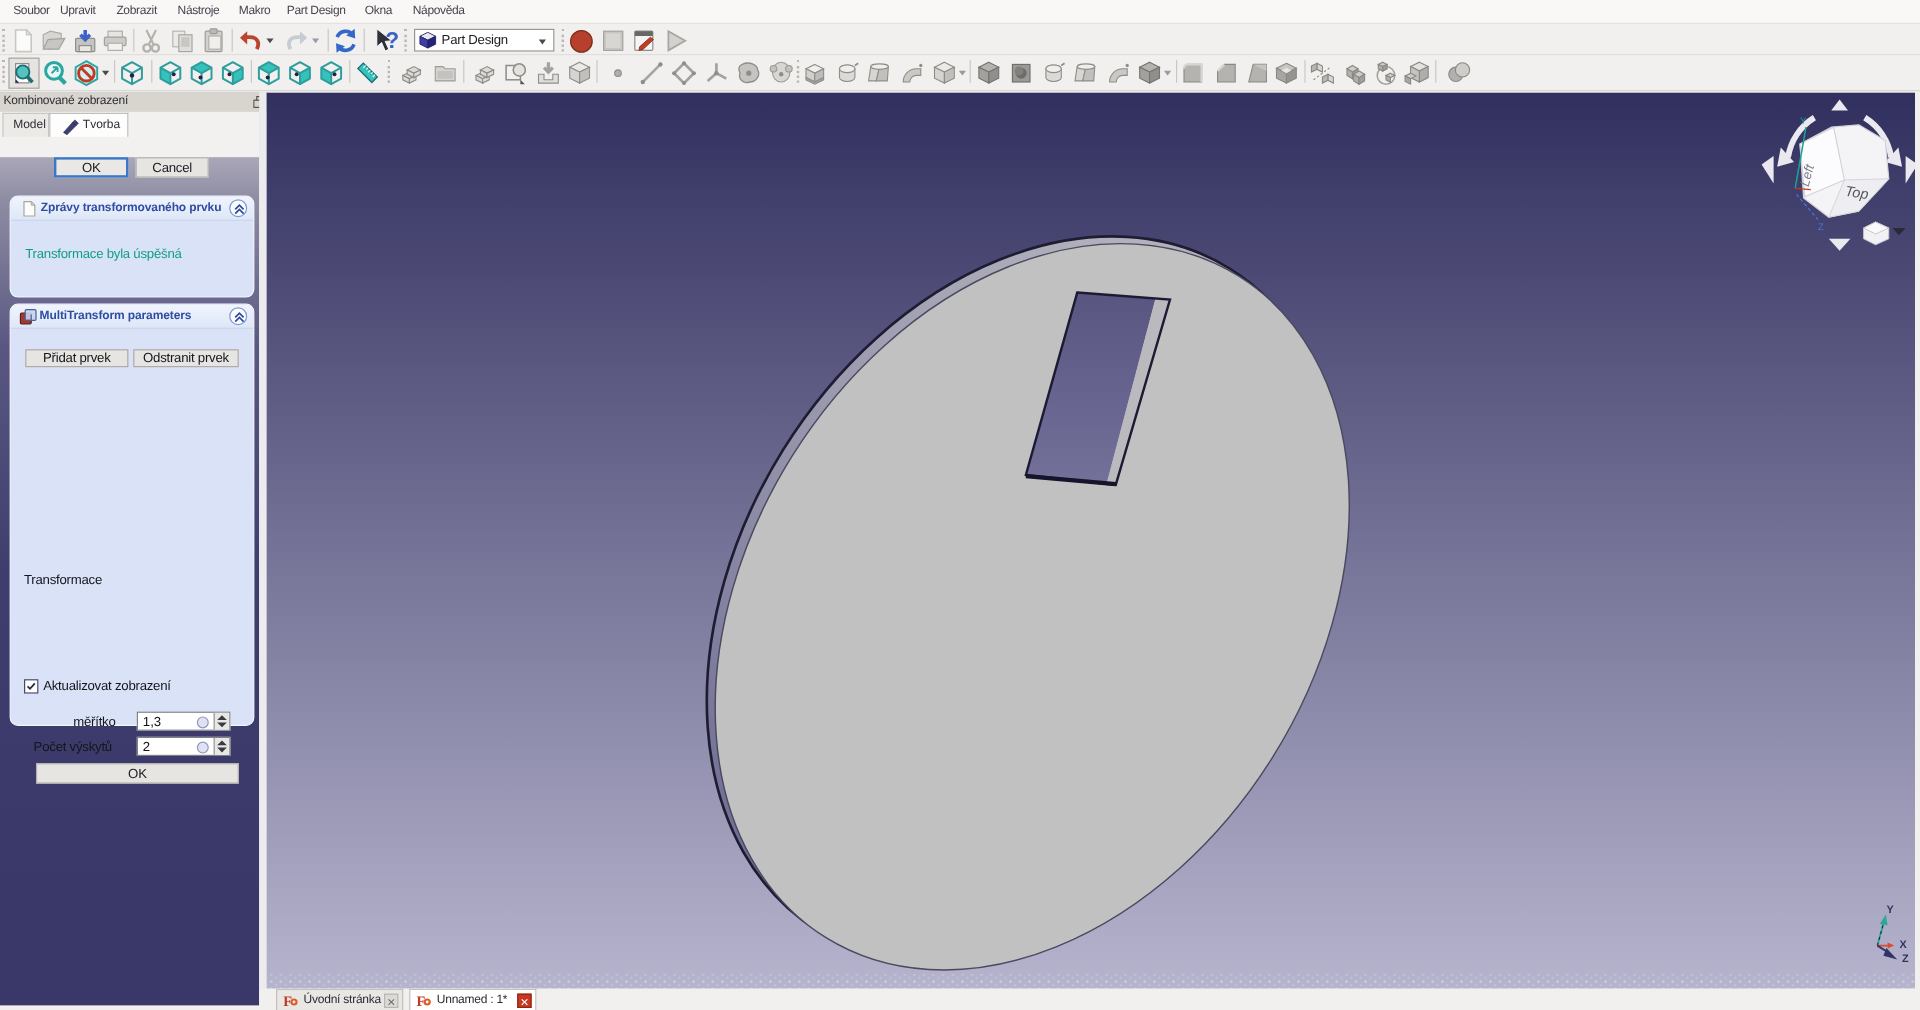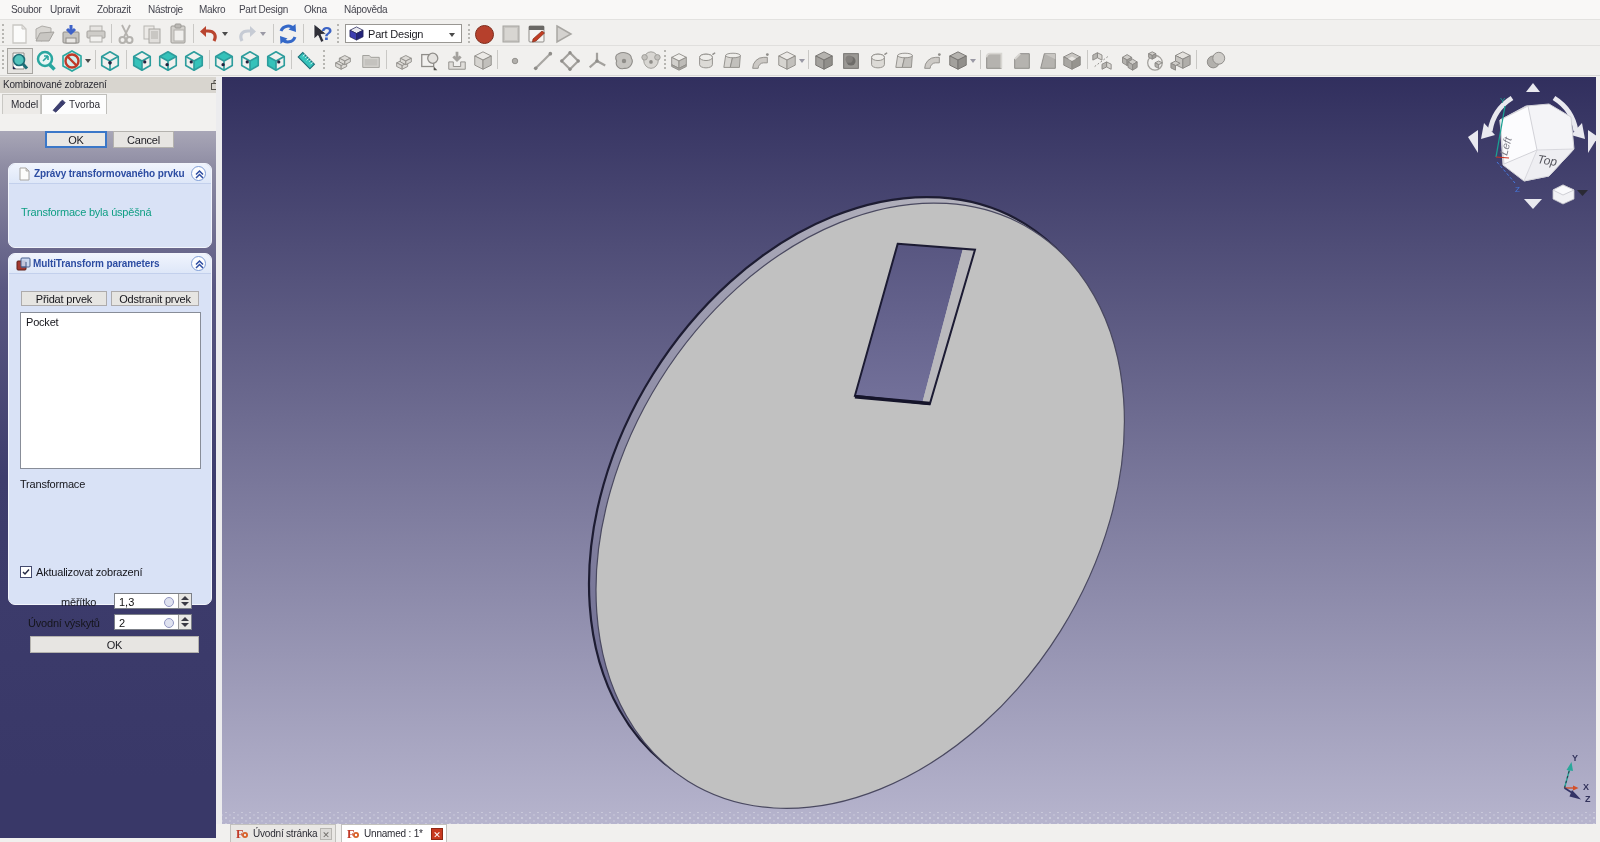--- a/index.html
+++ b/index.html
@@ -586,40 +586,37 @@
           </svg>
           <span style="position:absolute;left:24px;top:4px;">MultiTransform parameters</span>
         </div>
       <div class="coll">
           <svg width="11" height="11" viewBox="0 0 11 11">
             <path d="M2 5.5 L5.5 2 L9 5.5 M2 9 L5.5 5.5 L9 9" fill="none" stroke="#2d4da2" stroke-width="1.5"></path>
           </svg>
         </div>
       <div class="g2btn" style="left:12px;width:86px;">Přidat prvek</div>
       <div class="g2btn" style="left:102px;width:88px;">Odstranit prvek</div>
-      <div class="list" style="left:11px;top:58px;width:181px;height:157px;">
-        <div class="lbl" style="left:5px;top:3px;">Pocket</div>
-      </div>
       <div class="lbl" style="left:11px;top:224px;">Transformace</div>
       <div style="position:absolute;left:11px;top:312px;width:12px;height:12px;background:#fff;border:1px solid #444a6e;">
         <svg width="10" height="10" viewBox="0 0 10 10" style="display:block">
             <path d="M2 5 L4 7 L8 2.5" stroke="#252a44" stroke-width="1.5" fill="none"></path>
           </svg>
       </div>
       <div class="lbl" style="left:27px;top:312px;">Aktualizovat zobrazení</div>
       <div class="lbl" style="left:19px;top:342px;margin-left:33px;">měřítko</div>
       <div class="spin" style="top:339px;">
           <span class="v">1,3</span>
           <span class="fx"></span>
         <span class="spinbtn">
             <i style="top:2px;border-bottom:4px solid #3a3a44;"></i>
             <i style="bottom:2px;border-top:4px solid #3a3a44;"></i>
           </span>
         </div>
-      <div class="lbl" style="left:19px;top:363px;">Úvodní výskytů</div>
+      <div class="lbl" style="left:19px;top:363px;">Počet výskytů</div>
       <div class="spin" style="top:360px;">
           <span class="v">2</span>
           <span class="fx"></span>
         <span class="spinbtn">
             <i style="top:2px;border-bottom:4px solid #3a3a44;"></i>
             <i style="bottom:2px;border-top:4px solid #3a3a44;"></i>
           </span>
         </div>
       <div class="btn" style="left:21px;top:382px;width:169px;height:17px;padding-top:2px;">OK</div>
     </div>

